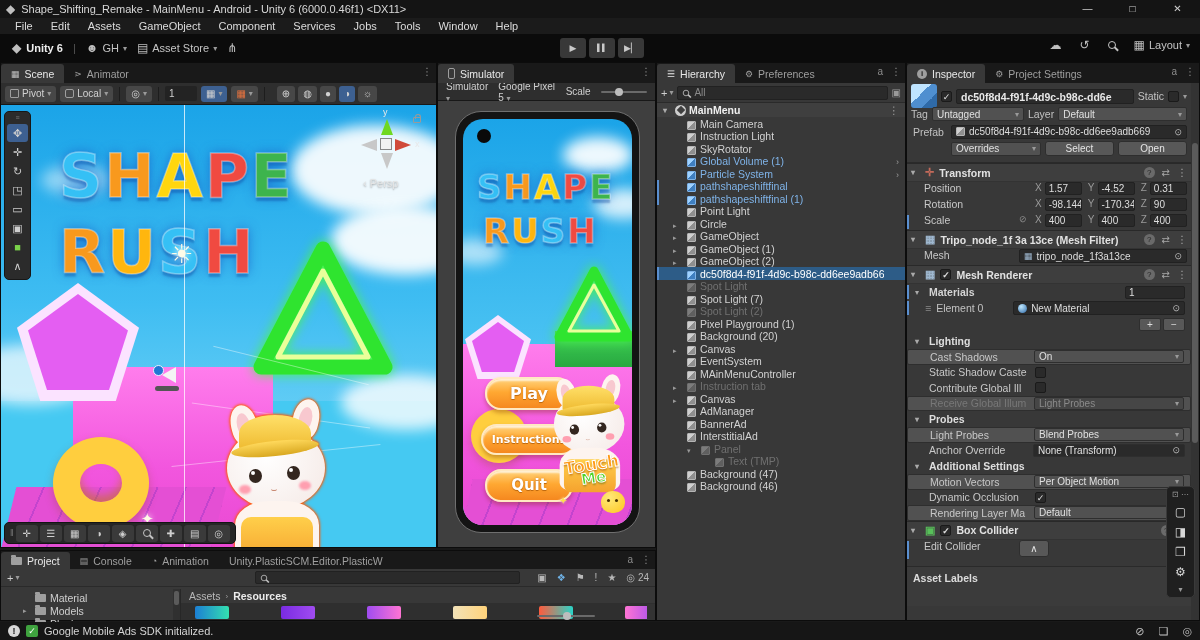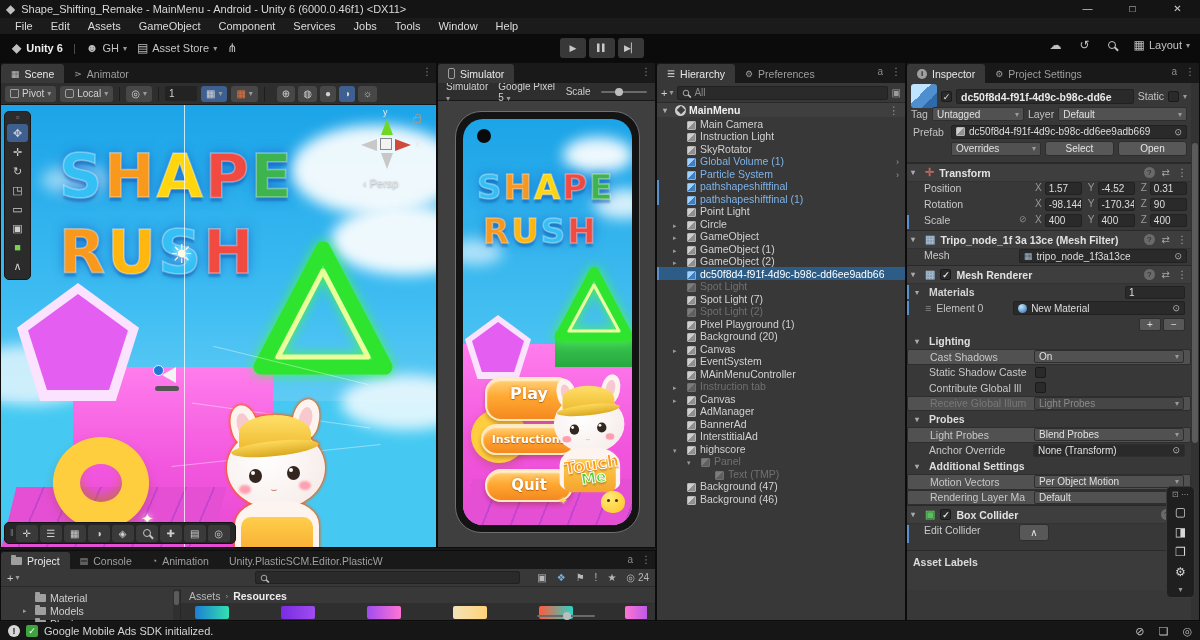--- a/index.html
+++ b/index.html
@@ -540,21 +540,21 @@
           </div>
           <div style="position:absolute;left:92px;top:212px;width:79px;height:36px;background:linear-gradient(180deg,#3fd055,#28a840);"></div>
           <svg class="tri-svg" style="left:90px;top:146px;" width="82" height="78">
             <polygon points="41,6 76,72 6,72" fill="none" stroke="#2fe42f" stroke-width="9" stroke-linejoin="round"></polygon>
             <polygon points="41,20 66,66 16,66" fill="none" stroke="#eaff9a" stroke-width="3" stroke-linejoin="round"></polygon>
           </svg>
           <div class="torus" style="left:8px;top:290px;width:56px;height:54px;border-width:16px;"></div>
 
           <div>
 
-          <div class="gamebtn b1" style="left: 22px; top: 258px; width: 88px; height: 44px; font-size: 16px; line-height: 29px;"><span>Play</span></div>
+          <div class="gamebtn b1" style="left: 22px; top: 258px; width: 88px; height: 33px; font-size: 16px; line-height: 29px;"><span>Play</span></div>
               <div class="gamebtn b2" style="left: 18px; top: 305px; width: 96px; height: 31px; font-size: 11px; line-height: 27px;"><span>Instructions</span></div>
               <div class="gamebtn b3" style="left: 22px; top: 350px; width: 88px; height: 33px; font-size: 15px; line-height: 29px;"><span>Quit</span></div>
             </div>
 
           <div class="cat" style="left:88px;top:248px;width:110px;height:160px;transform:scale(.72);transform-origin:top left;filter:none;">
             <span class="ear" style="left:8px;top:16px;transform:rotate(-14deg);">
                 <i></i>
               </span>
             <span class="ear" style="left:70px;top:10px;transform:rotate(12deg);">
                 <i></i>
@@ -827,27 +827,20 @@
           </div>
 
           <div class="hrow">
 
             <span class="harrow"></span>
             <span class="hicon"></span>
             <span class="hlabel">InterstitialAd</span>
             <span class="hchev"></span>
           </div>
 
-          <div class="hrow">
-
-            <span class="harrow">▾</span>
-            <span class="hicon"></span>
-            <span class="hlabel">highscore</span>
-            <span class="hchev"></span>
-          </div>
 
           <div class="hrow disabled ind2">
 
             <span class="harrow">▾</span>
             <span class="hicon"></span>
             <span class="hlabel">Panel</span>
             <span class="hchev"></span>
           </div>
 
           <div class="hrow disabled ind3">
@@ -1105,20 +1098,28 @@
 
           <div class="prow dd">
             <span class="plabel">Motion Vectors</span>
             <span class="pdd">
               <span class="pv">Per Object Motion</span>
               <span class="pcaret caret">▾</span>
             </span>
 
           </div>
 
+          <div class="prow check on">
+            <span class="plabel">Dynamic Occlusion</span>
+            <span class="pdd">
+              <span class="pv"></span>
+              <span class="pcaret caret">▾</span>
+            </span>
+            <span class="pcheck"></span>
+          </div>
 
           <div class="prow dd">
             <span class="plabel">Rendering Layer Ma</span>
             <span class="pdd">
               <span class="pv">Default</span>
               <span class="pcaret caret">▾</span>
             </span>
 
           </div>
         </div>

